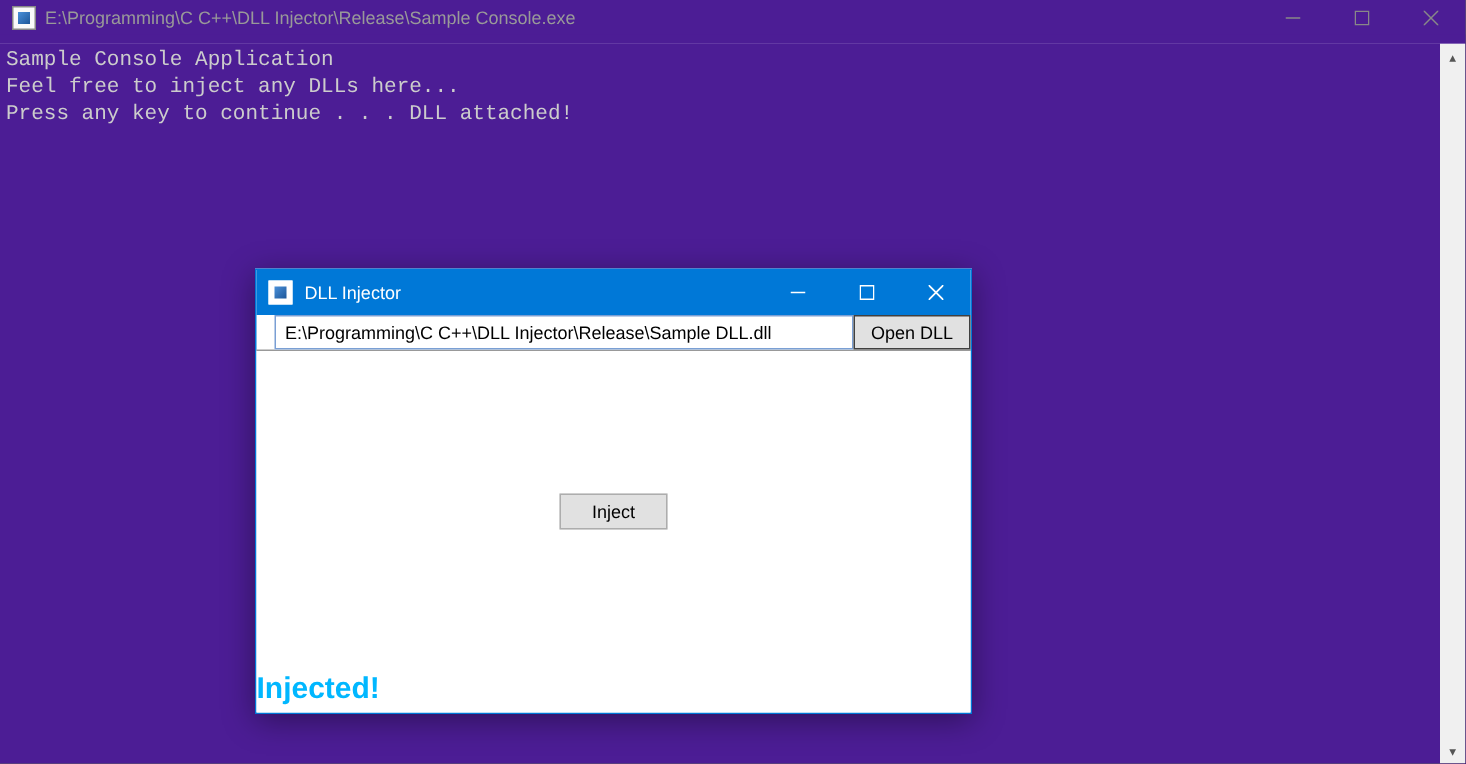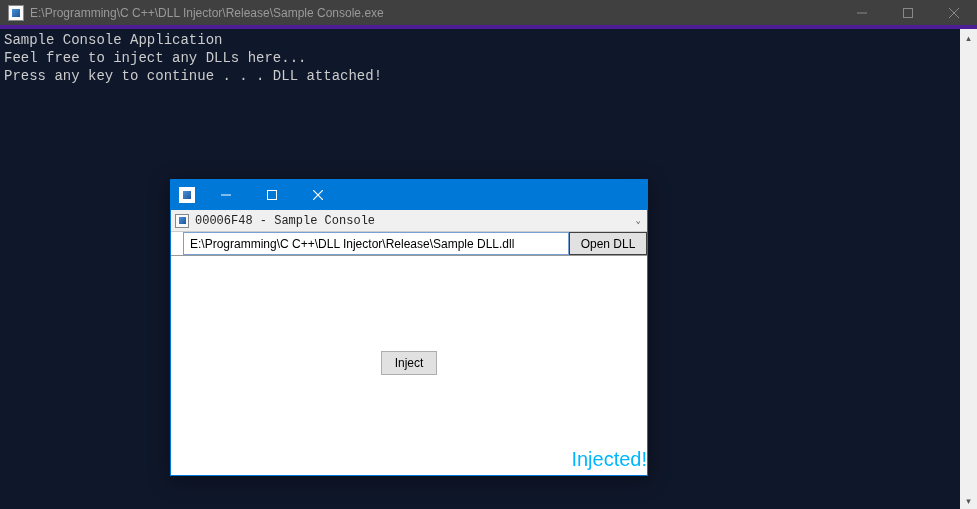--- a/index.html
+++ b/index.html
@@ -14,24 +14,24 @@
   
   .console-win {
     width: 977px;
     height: 509px;
     background: #fff;
     display: flex;
     flex-direction: column;
   }
   .console-titlebar {
     height: 29px;
-    background: #404040;
-    display: flex;
-    align-items: center;
-    border-bottom: 4px solid #4c1d95;
+    background: #4c1d95;
+    display: flex;
+    align-items: center;
+    border-bottom: 6px solid #4c1d95;
   }
   .console-titlebar .ticon {
     width: 16px; height: 16px;
     margin: 0 6px 0 8px;
     display: inline-block;
   }
   .console-title {
     flex: 1;
     font-size: 12px;
     color: #999;
@@ -40,21 +40,21 @@
   }
   .winbtns { display: flex; height: 100%; }
   .winbtn {
     width: 46px; height: 100%;
     display: flex; align-items: center; justify-content: center;
     color: #555;
   }
   .winbtn svg { width: 10px; height: 10px; }
   .console-body {
     flex: 1;
-    background: #0f172a;
+    background: #4c1d95;
     position: relative;
     overflow: hidden;
   }
   .console-text {
     font-family: Consolas, "Courier New", monospace;
     font-size: 14px;
     line-height: 18px;
     color: #ccc;
     padding: 2px 4px;
     white-space: pre;
@@ -162,32 +162,32 @@
   }
   .inj-body {
     flex: 1;
     position: relative;
     background: #fff;
   }
   .inject-btn {
     position: absolute;
     left: 50%; top: 95px;
     transform: translateX(-50%);
-    width: 56px; height: 24px;
+    width: 72px; height: 24px;
     background: #e1e1e1;
     border: 1px solid #adadad;
     font-size: 12px;
     cursor: pointer;
   }
   .status-text {
     position: absolute;
     left: 0; right: 0; bottom: 4px;
-    text-align: right;
+    text-align: left;
     font-size: 20px;
-    font-weight: normal;
+    font-weight: bold;
     color: #00b7ff;
   }
 
   .cmd-icon-box {
     width: 16px; height: 16px;
     border: 1px solid #888;
     background: #fafafa;
     display: flex; align-items: center; justify-content: center;
   }
   .cmd-icon-box .inner {
@@ -238,49 +238,41 @@
       <div class="arrow">▾</div>
     </div>
 
     <div class="injector-win">
       <div class="inj-titlebar">
         <span class="ticon">
           <span class="cmd-icon-box" style="border-color:#fff;background:#fff;">
               <span class="inner"></span>
             </span>
         </span>
+        <span class="inj-title">DLL Injector</span>
         <div class="inj-winbtns">
           <div class="inj-winbtn">
             <svg viewBox="0 0 10 10">
                 <line x1="0" y1="5" x2="10" y2="5" stroke="#fff" stroke-width="1"></line>
               </svg>
           </div>
           <div class="inj-winbtn">
             <svg viewBox="0 0 10 10">
                 <rect x="0.5" y="0.5" width="9" height="9" fill="none" stroke="#fff" stroke-width="1"></rect>
               </svg>
           </div>
           <div class="inj-winbtn close">
             <svg viewBox="0 0 10 10">
                 <line x1="0" y1="0" x2="10" y2="10" stroke="#fff" stroke-width="1.2"></line>
                 <line x1="10" y1="0" x2="0" y2="10" stroke="#fff" stroke-width="1.2"></line>
               </svg>
           </div>
         </div>
       </div>
 
-      <div class="process-row">
-        <span class="picon">
-          <span class="cmd-icon-box" style="width:14px;height:14px;">
-              <span class="inner" style="width:7px;height:7px;"></span>
-            </span>
-        </span>
-        <span>00006F48 - Sample Console</span>
-        <span class="chev">⌄</span>
-      </div>
 
       <div class="path-row">
         <input class="path-input" type="text" value="E:\Programming\C C++\DLL Injector\Release\Sample DLL.dll" style="">
         <button class="open-btn">Open DLL</button>
       </div>
 
       <div class="inj-body">
         <button class="inject-btn">Inject</button>
         <div class="status-text">Injected!</div>
       </div>

